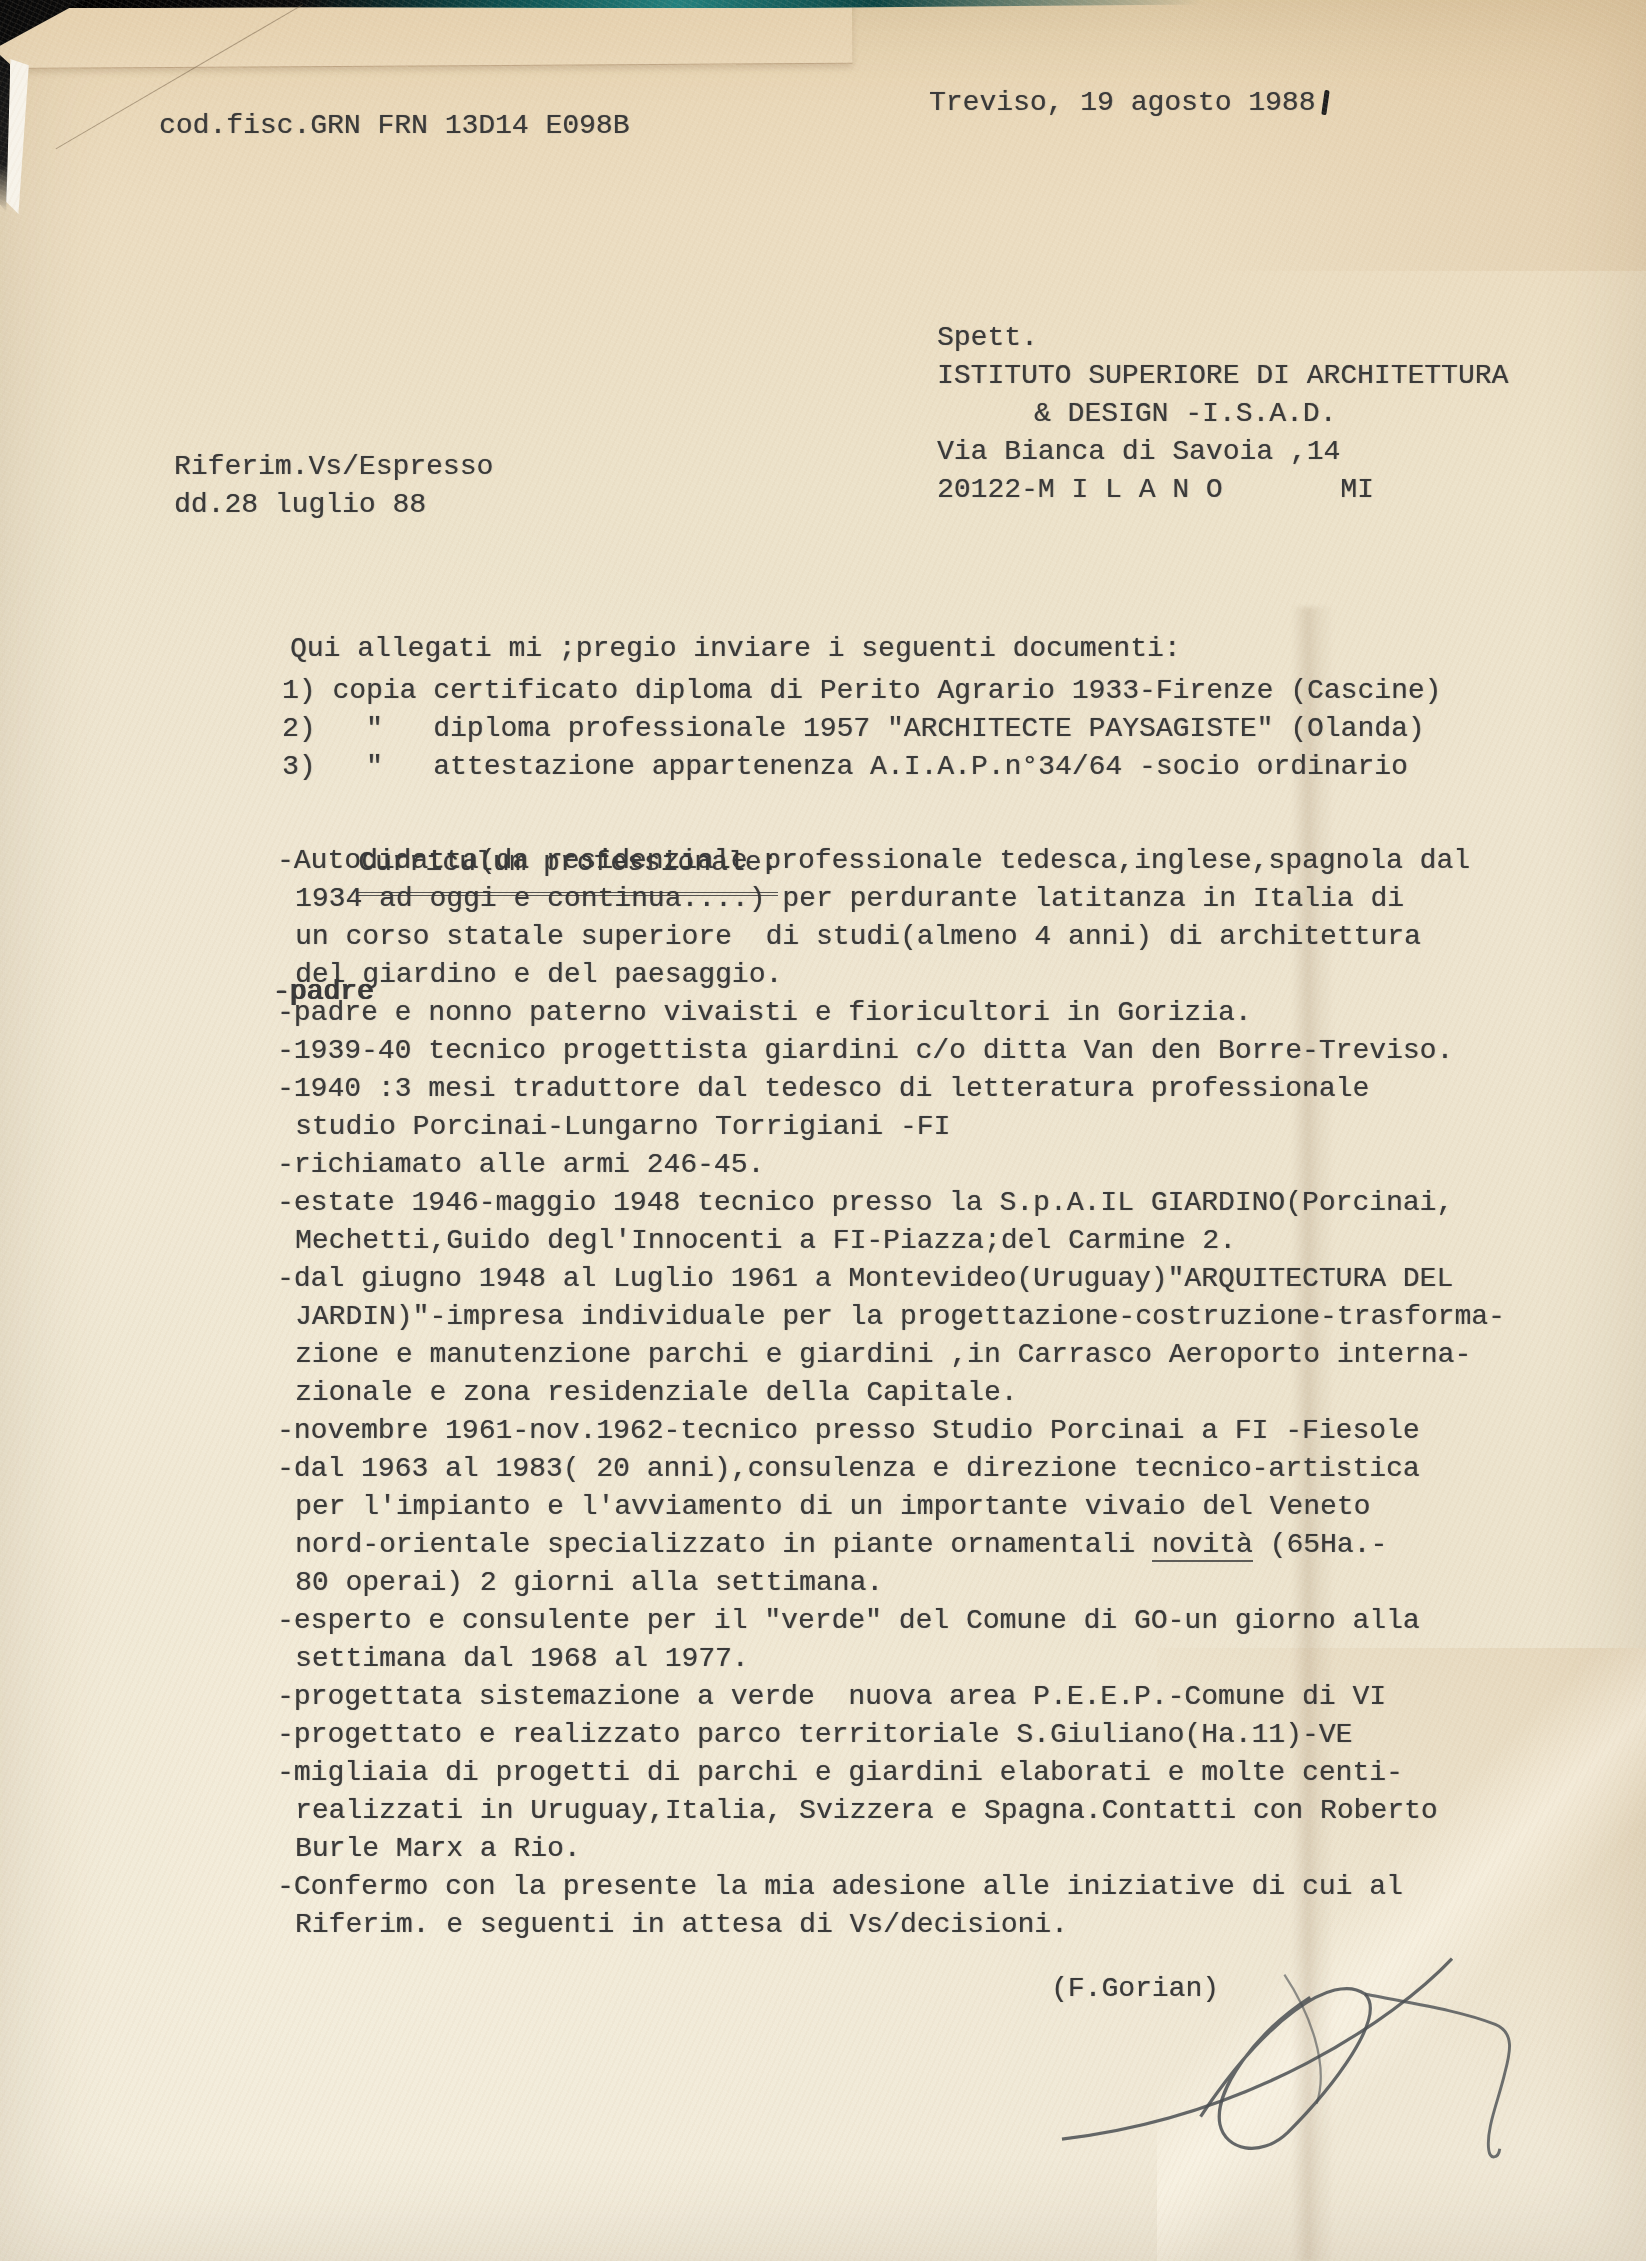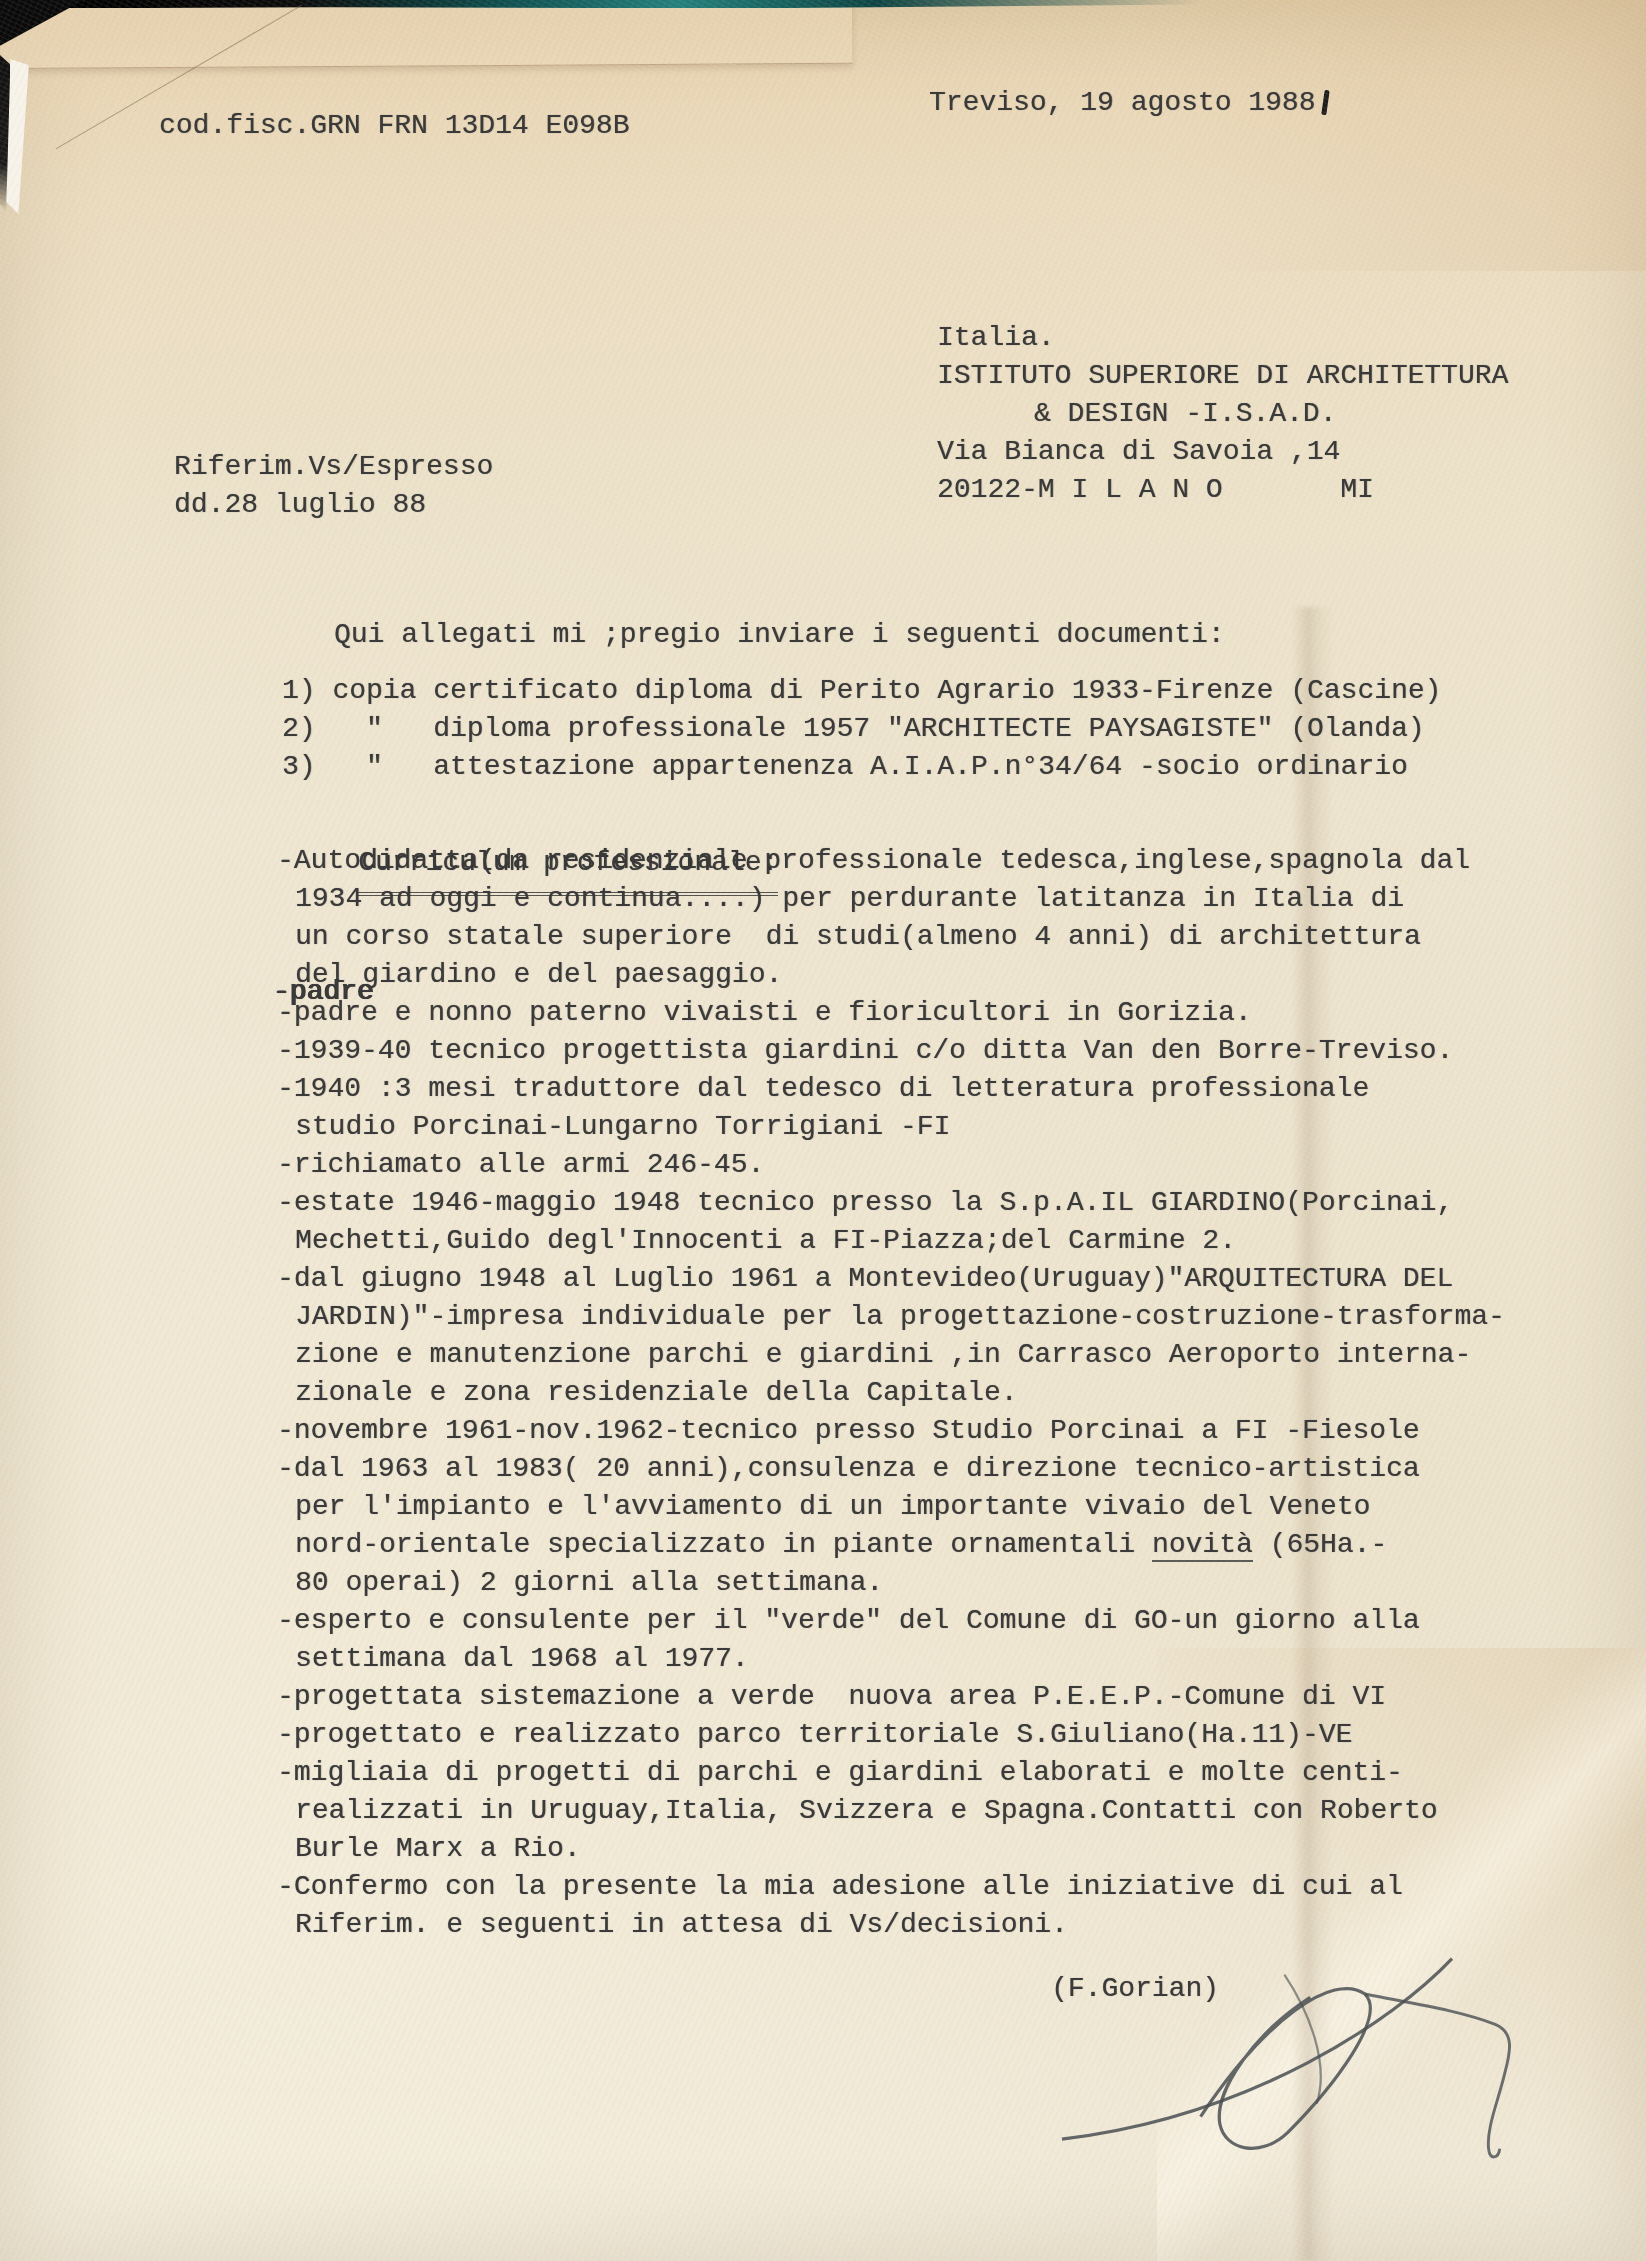--- a/index.html
+++ b/index.html
@@ -20,21 +20,21 @@
       repeating-linear-gradient(25deg, rgba(255,255,245,0.06) 0 1.3px, transparent 1.3px 4.5px);}
   .line,.tline{position:relative;white-space:pre;font-size:28px;line-height:38px;
     text-shadow:0.4px 0.4px 0.9px rgba(30,30,30,0.55);}
   .abs{position:absolute;}
   
   .date-line{left:929px;top:84px;}
   .cod-block{left:159px;top:107px;line-height:43px;}
   .recipient-block{left:937px;top:319px;line-height:41px;}
   .ind-org{padding-left:97px;}
   .reference-block{left:174px;top:448px;line-height:41px;}
-  .intro-line{left:290px;top:616px;margin-left:44px;}
+  .intro-line{left:290px;top:630px;}
   .docs-block{left:282px;top:672px;line-height:42px;}
   .heading{left:291px;top:806px;}
   .heading .hd{border-bottom:4.5px double rgba(58,58,58,0.85);padding-bottom:14px;}
   .curriculum{left:277px;top:842px;}
   .tline.ind{padding-left:18px;}
   .undl{border-bottom:2.6px solid rgba(58,58,58,0.8);}
   .overtype{position:absolute;left:-3.9px;top:-21px;
     text-shadow:0.8px 0 0 currentColor,-0.8px 0 0 currentColor,0.4px 0.4px 0.9px rgba(30,30,30,0.55);}
   .sig-name{left:1051px;top:1970px;}
   .sig-svg{position:absolute;left:1007px;top:1936px;width:529px;height:245px;}
@@ -85,21 +85,21 @@
   <div class="speck"></div>
   <div class="texture"></div>
 
   <div class="line abs date-line">Treviso, 19 agosto 1988</div>
 
   <div class="abs cod-block">
     <div class="line">cod.fisc.GRN FRN 13D14 E098B</div>
   </div>
 
   <div class="abs recipient-block">
-    <div class="line">Italia.</div>
+    <div class="line">Spett.</div>
     <div class="line">ISTITUTO SUPERIORE DI ARCHITETTURA</div>
     <div class="line ind-org">&amp; DESIGN -I.S.A.D.</div>
     <div class="line">Via Bianca di Savoia ,14</div>
     <div class="line">20122-M I L A N O       MI</div>
   </div>
 
   <div class="abs reference-block">
     <div class="line">Riferim.Vs/Espresso</div>
     <div class="line">dd.28 luglio 88</div>
   </div>

